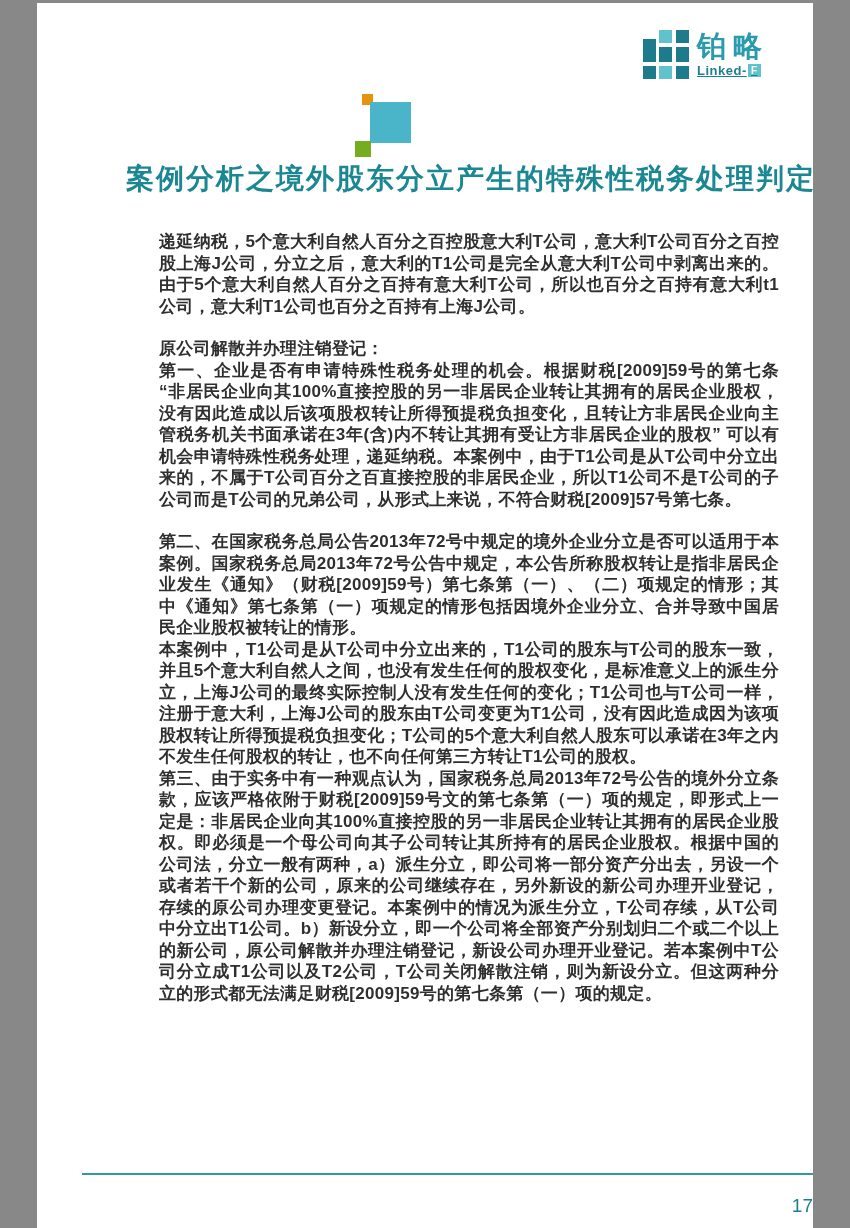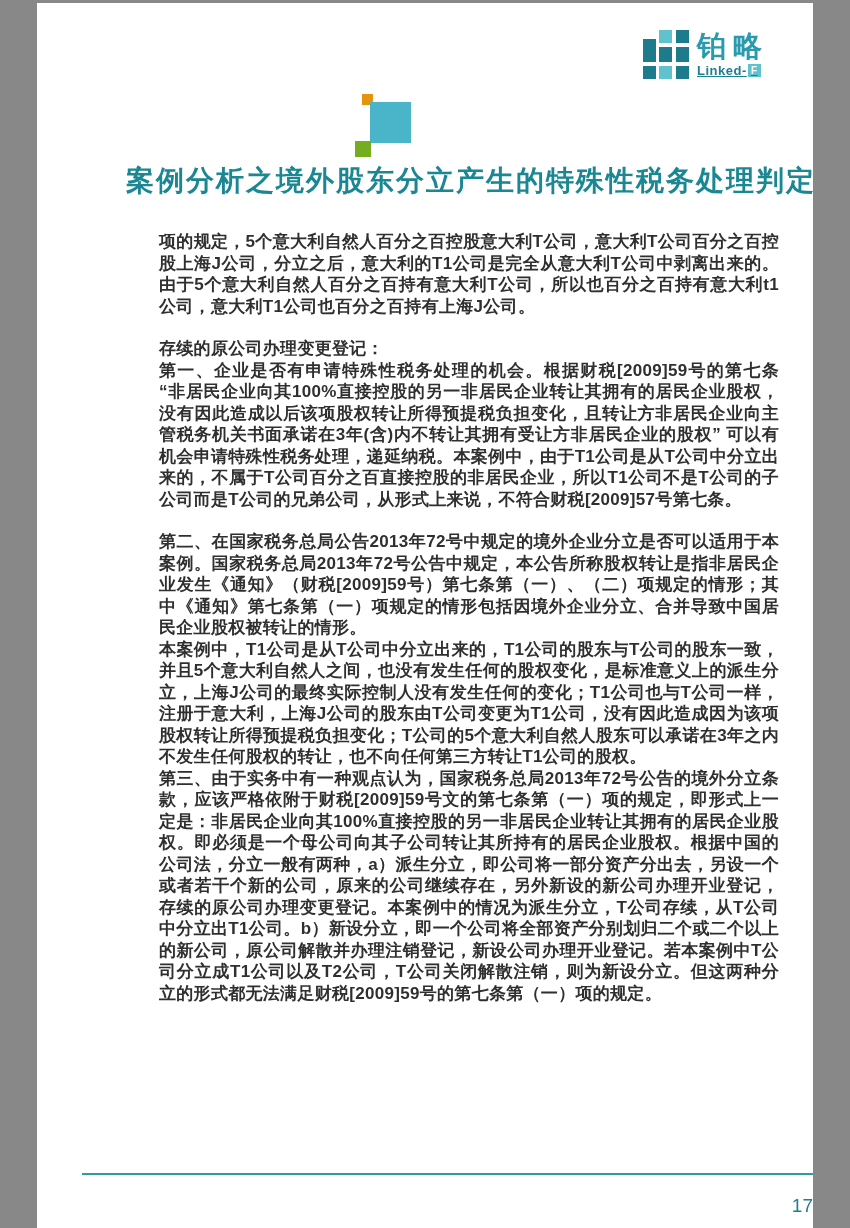--- a/index.html
+++ b/index.html
@@ -37,21 +37,21 @@
   }
   .deco { position:absolute; left:316px; top:91px; width:70px; height:70px; }
   .deco div { position:absolute; }
   .deco-orange { left:9px;  top:0;    width:11px; height:11px; background:#e6930f; }
   .deco-blue   { left:17px; top:8px;  width:41px; height:41px; background:#4ab5c8; }
   .deco-green  { left:2px;  top:47px; width:16px; height:16px; background:#74ad1f; }
 
   
   .main-heading {
     position:absolute; left:89px; top:158px; width:720px;
-    font-family:Liberation Sans, sans-serif; font-weight:700;
+    font-family:Liberation Mono, monospace; font-weight:700;
     font-size:28px; line-height:40px; color:#1a8793; letter-spacing:2px;
     white-space:nowrap;
   }
 
   
   .body-text {
     position:absolute; left:122px; top:228px; width:620px;
     font-size:17px; line-height:21.5px; color:#2f2f2f; font-weight:600;
     letter-spacing:0.3px; text-align:justify;
   }
@@ -95,22 +95,22 @@
 
   <div class="deco">
     <div class="deco-orange"></div>
     <div class="deco-blue"></div>
     <div class="deco-green"></div>
   </div>
 
   <div class="main-heading">案例分析之境外股东分立产生的特殊性税务处理判定</div>
 
   <div class="body-text">
-    <p class="para gap-after">项的规定，5个意大利自然人百分之百控股意大利T公司，意大利T公司百分之百控股上海J公司，分立之后，意大利的T1公司是完全从意大利T公司中剥离出来的。由于5个意大利自然人百分之百持有意大利T公司，所以也百分之百持有意大利t1公司，意大利T1公司也百分之百持有上海J公司。</p>
-    <p class="para">存续的原公司办理变更登记：</p>
+    <p class="para gap-after">递延纳税，5个意大利自然人百分之百控股意大利T公司，意大利T公司百分之百控股上海J公司，分立之后，意大利的T1公司是完全从意大利T公司中剥离出来的。由于5个意大利自然人百分之百持有意大利T公司，所以也百分之百持有意大利t1公司，意大利T1公司也百分之百持有上海J公司。</p>
+    <p class="para">原公司解散并办理注销登记：</p>
     <p class="para gap-after">第一、企业是否有申请特殊性税务处理的机会。根据财税[2009]59号的第七条 “非居民企业向其100%直接控股的另一非居民企业转让其拥有的居民企业股权，没有因此造成以后该项股权转让所得预提税负担变化，且转让方非居民企业向主管税务机关书面承诺在3年(含)内不转让其拥有受让方非居民企业的股权” 可以有机会申请特殊性税务处理，递延纳税。本案例中，由于T1公司是从T公司中分立出来的，不属于T公司百分之百直接控股的非居民企业，所以T1公司不是T公司的子公司而是T公司的兄弟公司，从形式上来说，不符合财税[2009]57号第七条。</p>
     <p class="para">第二、在国家税务总局公告2013年72号中规定的境外企业分立是否可以适用于本案例。国家税务总局2013年72号公告中规定，本公告所称股权转让是指非居民企业发生《通知》（财税[2009]59号）第七条第（一）、（二）项规定的情形；其中《通知》第七条第（一）项规定的情形包括因境外企业分立、合并导致中国居民企业股权被转让的情形。</p>
     <p class="para">本案例中，T1公司是从T公司中分立出来的，T1公司的股东与T公司的股东一致，并且5个意大利自然人之间，也没有发生任何的股权变化，是标准意义上的派生分立，上海J公司的最终实际控制人没有发生任何的变化；T1公司也与T公司一样，注册于意大利，上海J公司的股东由T公司变更为T1公司，没有因此造成因为该项股权转让所得预提税负担变化；T公司的5个意大利自然人股东可以承诺在3年之内不发生任何股权的转让，也不向任何第三方转让T1公司的股权。</p>
     <p class="para">第三、由于实务中有一种观点认为，国家税务总局2013年72号公告的境外分立条款，应该严格依附于财税[2009]59号文的第七条第（一）项的规定，即形式上一定是：非居民企业向其100%直接控股的另一非居民企业转让其拥有的居民企业股权。即必须是一个母公司向其子公司转让其所持有的居民企业股权。根据中国的公司法，分立一般有两种，a）派生分立，即公司将一部分资产分出去，另设一个或者若干个新的公司，原来的公司继续存在，另外新设的新公司办理开业登记，存续的原公司办理变更登记。本案例中的情况为派生分立，T公司存续，从T公司中分立出T1公司。b）新设分立，即一个公司将全部资产分别划归二个或二个以上的新公司，原公司解散并办理注销登记，新设公司办理开业登记。若本案例中T公司分立成T1公司以及T2公司，T公司关闭解散注销，则为新设分立。但这两种分立的形式都无法满足财税[2009]59号的第七条第（一）项的规定。</p>
   </div>
 
   <div class="footer-rule"></div>
   <div class="page-number">17</div>
 
 </div>

